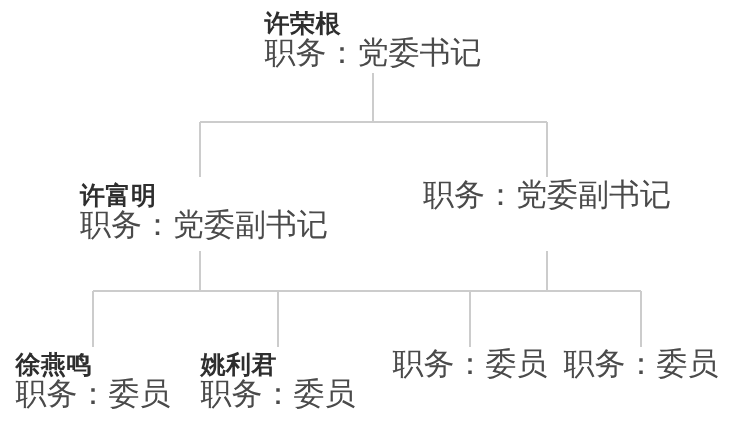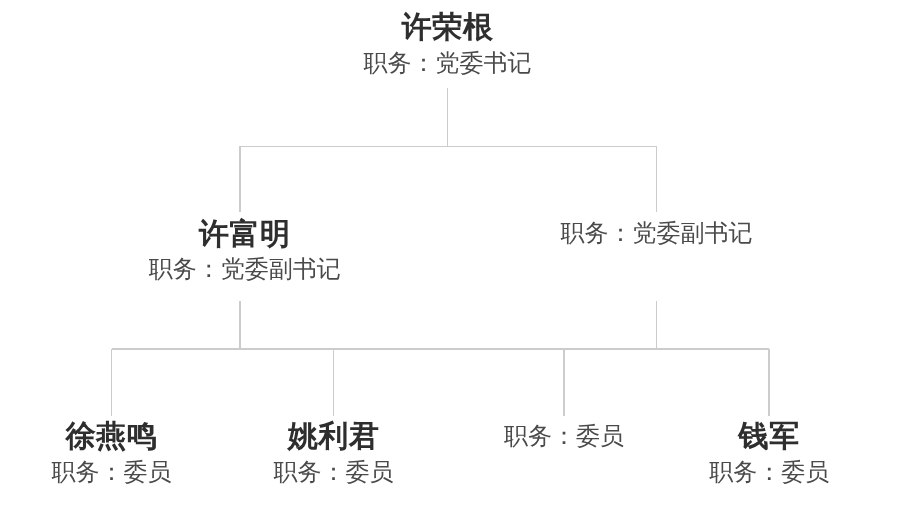--- a/index.html
+++ b/index.html
@@ -28,32 +28,32 @@
     height: 421px;
   }
   .connectors line {
     stroke: var(--line-color);
     stroke-width: 1.2;
     shape-rendering: crispEdges;
   }
   .node {
     position: absolute;
     transform: translateX(-50%);
-    text-align: center;
+    text-align: left;
     white-space: nowrap;
   }
   .node-name {
     font-size: 25px;
     font-weight: bold;
     line-height: 30px;
     color: var(--name-color);
     letter-spacing: 0.5px;
   }
   .node-title {
-    font-size: 20px;
+    font-size: 31px;
     font-weight: 400;
     line-height: 30px;
     margin-top: 0px;
     color: var(--title-color);
   }
 </style>
 </head>
 <body>
 
 <div class="stage">
@@ -92,17 +92,16 @@
     <div class="node-title">职务：委员</div>
   </div>
   <div class="node" style="left:278px; top:349px;">
     <div class="node-name">姚利君</div>
     <div class="node-title">职务：委员</div>
   </div>
   <div class="node" style="left:470px; top:349px;">
     <div class="node-title">职务：委员</div>
   </div>
   <div class="node" style="left:641px; top:349px;">
-    <div class="node-name">钱军</div>
     <div class="node-title">职务：委员</div>
   </div>
 
 </div>
 
 </body></html>

